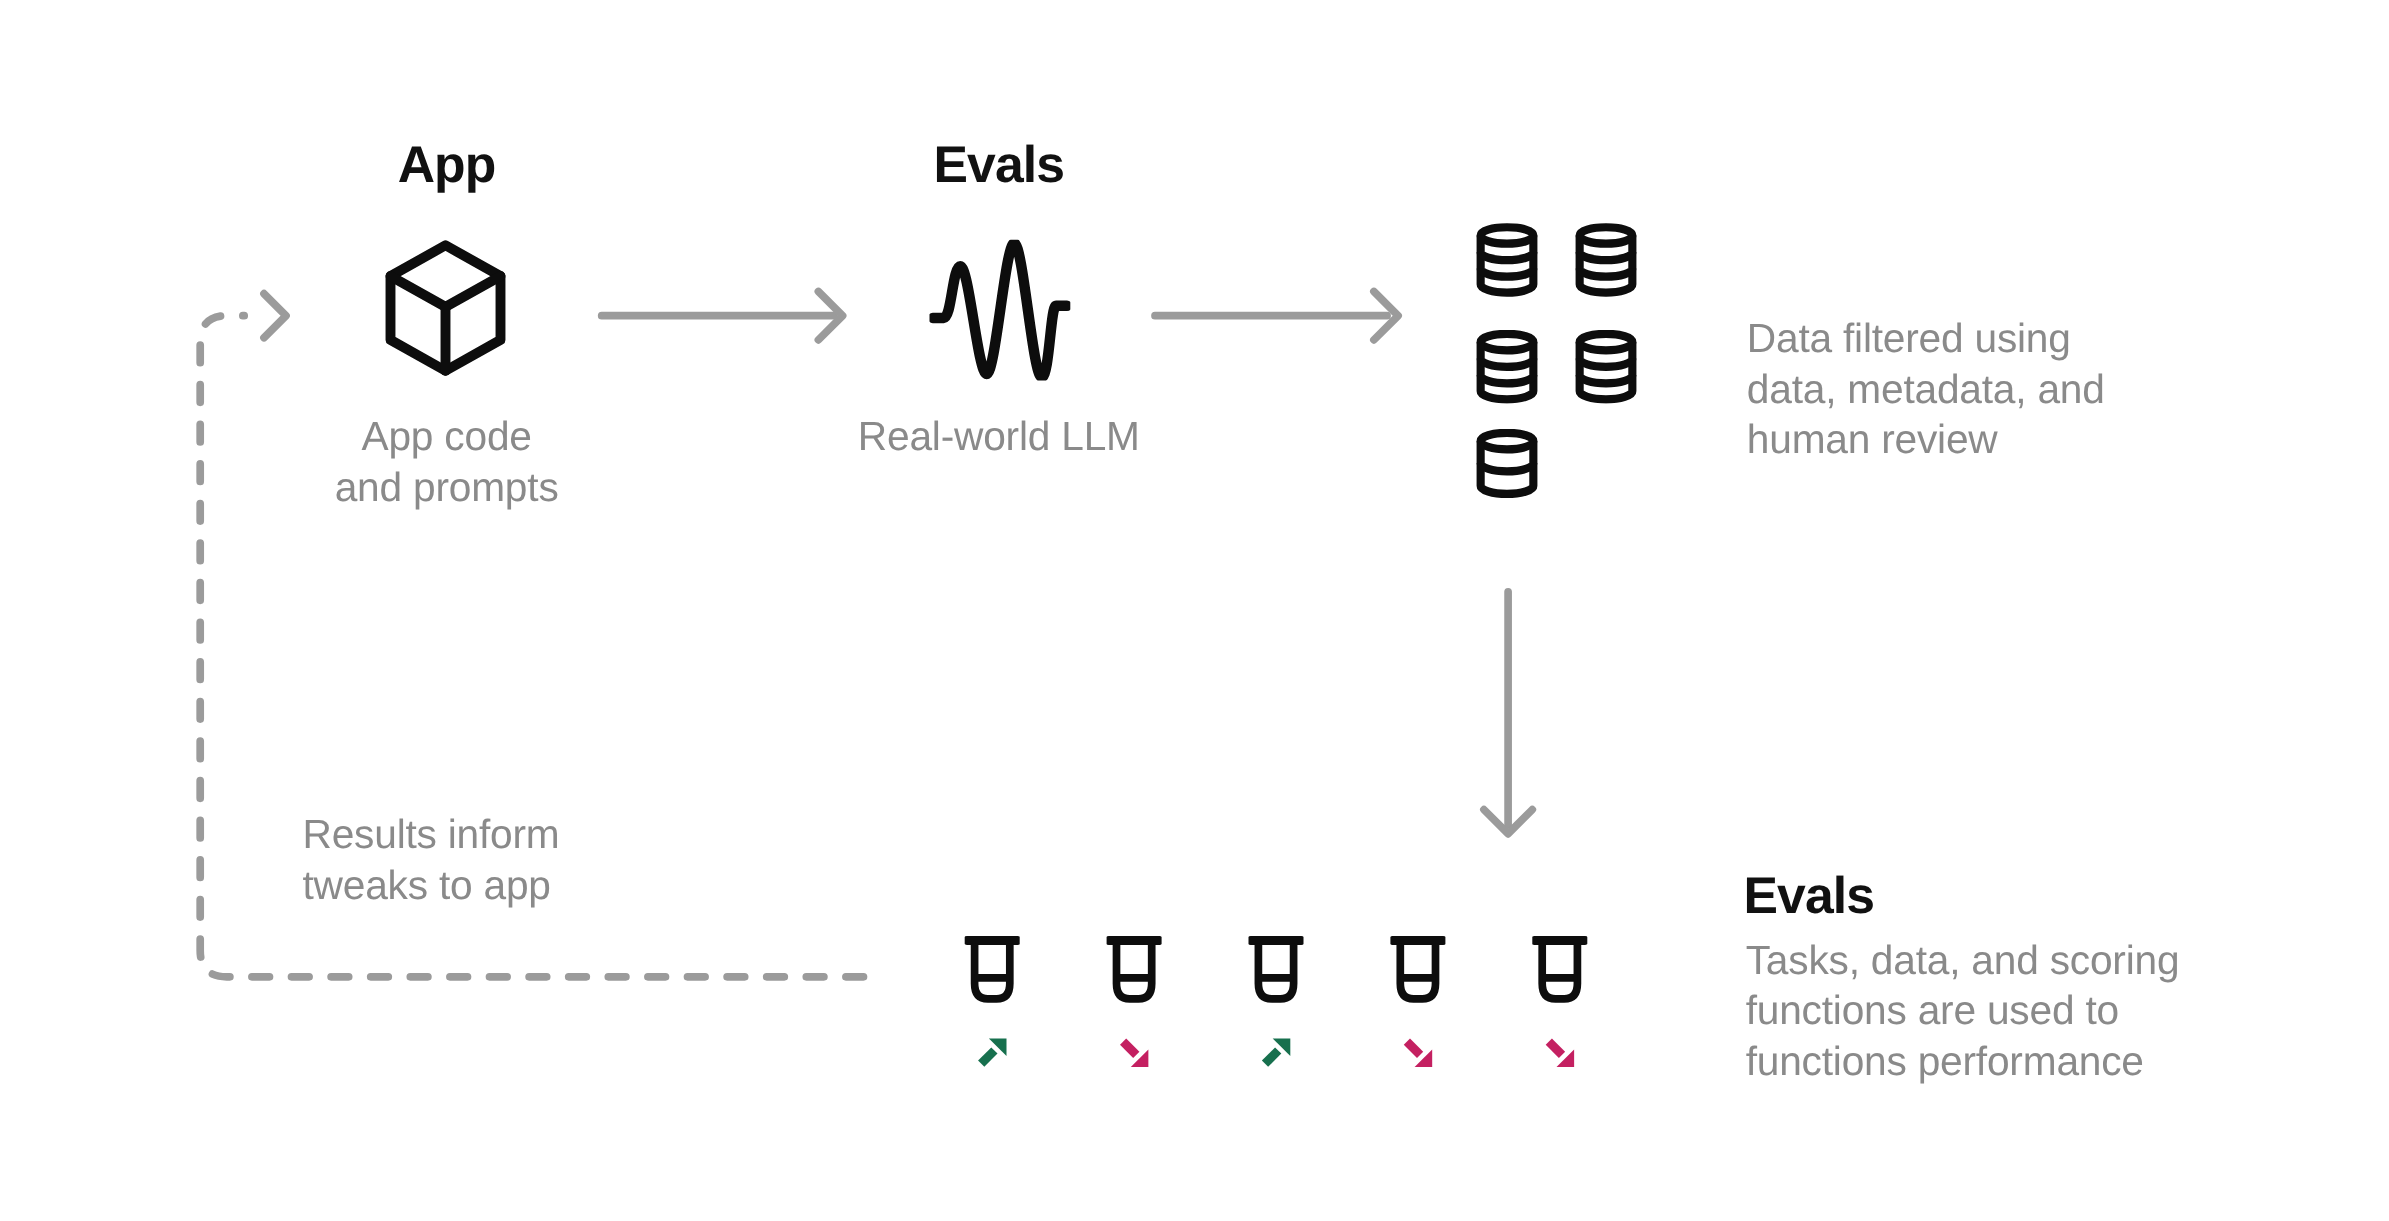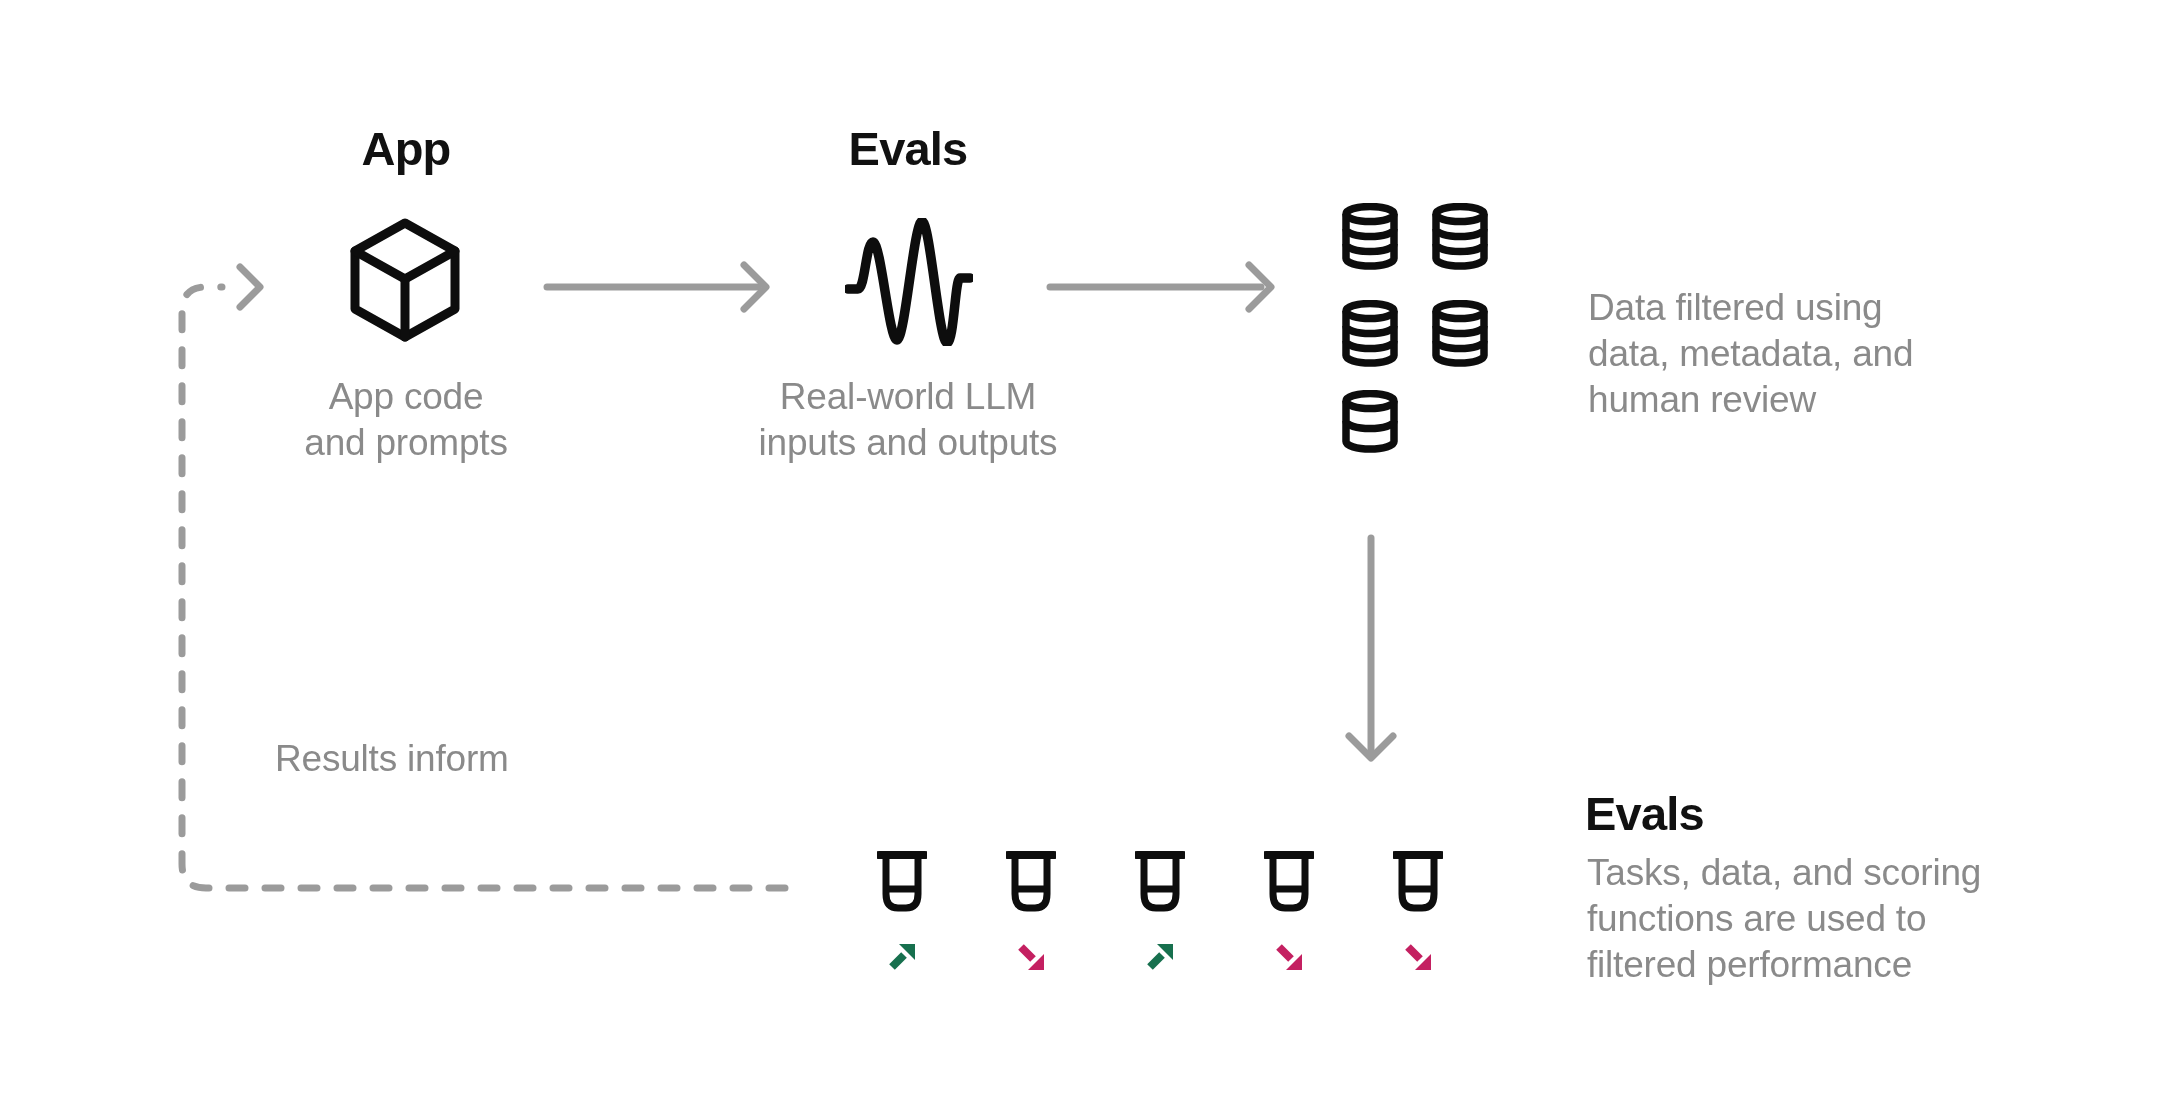--- a/index.html
+++ b/index.html
@@ -80,21 +80,20 @@
   </div>
 
   <div class="title centered" style="left:758px;top:121px;">Evals</div>
 
   <svg class="icon" style="left:845px;top:218px;" width="128" height="128" viewBox="0 0 128 128">
     <path class="stroke-icon" stroke-width="9.5" stroke-linecap="round" stroke-linejoin="round" d="M3 71 H13 C20 71 21 24 28 24 C36 24 44 122 52 122 C60 122 69 3 77 3 C85 3 94 125 102 125 C109 125 110 60 115 60 H125"></path>
   </svg>
 
   <div class="caption centered" style="left:733px;top:374px;width:350px;">
     <div>Real-world LLM</div>
-    <div>inputs and outputs</div>
   </div>
 
   <svg class="icon" style="left:1342px;top:203px;" width="56" height="67" viewBox="0 0 56 67">
     <g class="stroke-icon" stroke-width="7.5">
       <ellipse cx="28" cy="11" rx="24" ry="7.5"></ellipse>
       <path d="M4 11 V55.5 A24 7.5 0 0 0 52 55.5 V11"></path>
       <path d="M4 26 A24 7.5 0 0 0 52 26"></path>
       <path d="M4 41 A24 7.5 0 0 0 52 41"></path>
     </g>
   </svg>
@@ -134,21 +133,21 @@
   <div class="caption" style="left:1588px;top:285px;">
     <div>Data filtered using</div>
     <div>data, metadata, and</div>
     <div>human review</div>
   </div>
 
   <div class="title" style="left:1585px;top:786px;">Evals</div>
   <div class="caption" style="left:1587px;top:850px;">
     <div>Tasks, data, and scoring</div>
     <div>functions are used to</div>
-    <div>filtered performance</div>
+    <div>functions performance</div>
   </div>
 
   <svg class="beaker" style="left:877px;" width="50" height="62" viewBox="0 0 50 62">
     <g class="stroke-icon" stroke-width="7" stroke-linejoin="round">
       <path d="M2 5 H48" stroke-linecap="round" stroke-width="8"></path>
       <path d="M9 8 V44 Q9 58 21 58 H29 Q41 58 41 44 V8"></path>
       <path d="M9 39 H41"></path>
     </g>
   </svg>
   <svg class="beaker" style="left:1006px;" width="50" height="62" viewBox="0 0 50 62">
@@ -211,15 +210,16 @@
   <div class="trend down" style="left:1402px;">
 
     <svg class="down-glyph" width="32" height="32" viewBox="0 0 32 32">
       <polygon points="13,29 29,29 29,13" fill="currentColor"></polygon>
       <path d="M6 6 L18 18" stroke="currentColor" stroke-width="8" fill="none"></path>
     </svg>
   </div>
 
   <div class="caption" style="left:275px;top:736px;">
     <div>Results inform</div>
+    <div>tweaks to app</div>
   </div>
 
 </div>
 
 </body></html>

